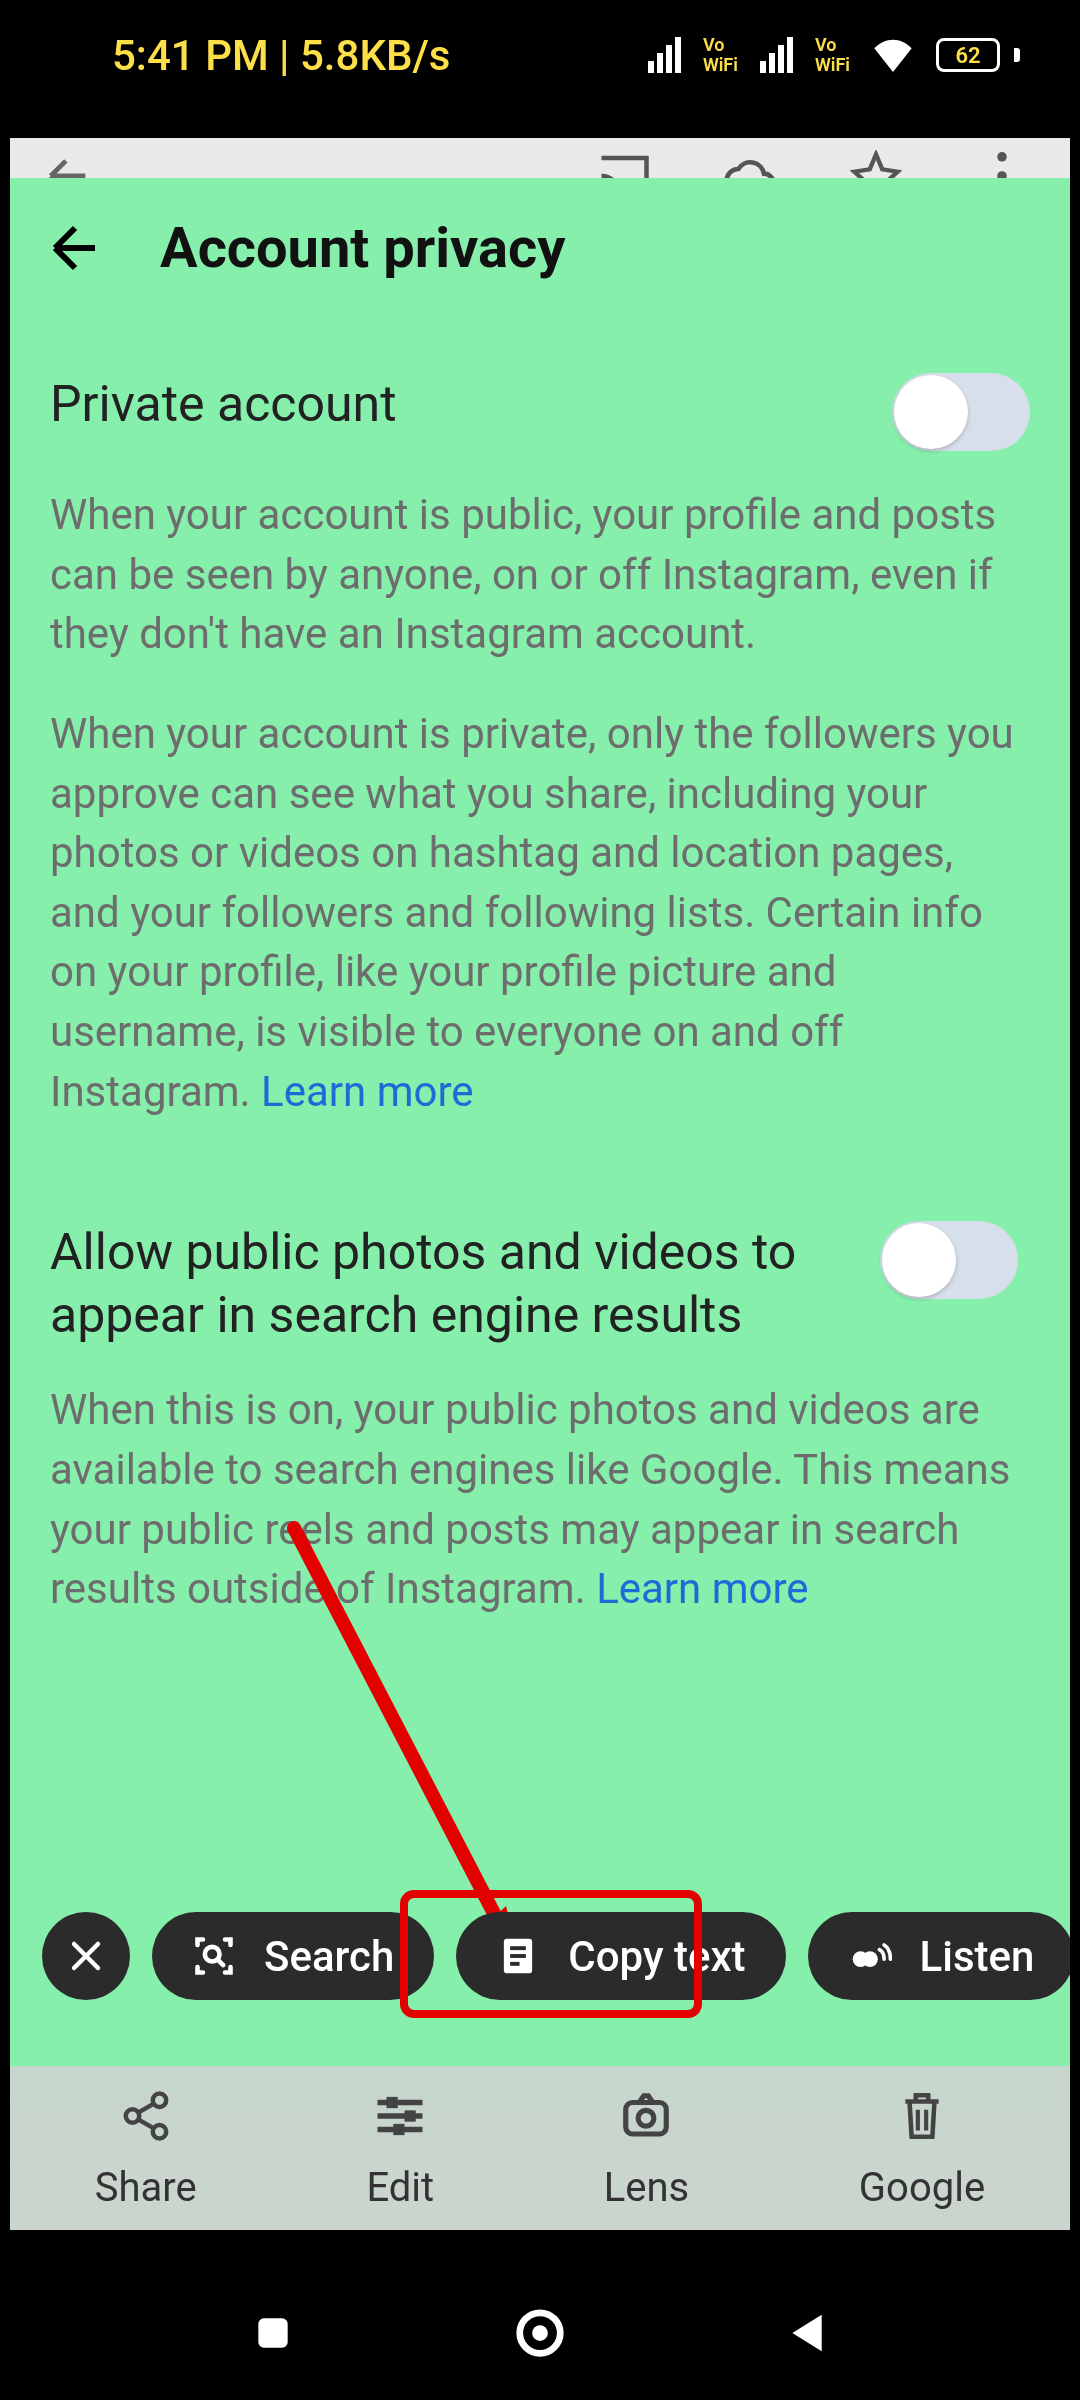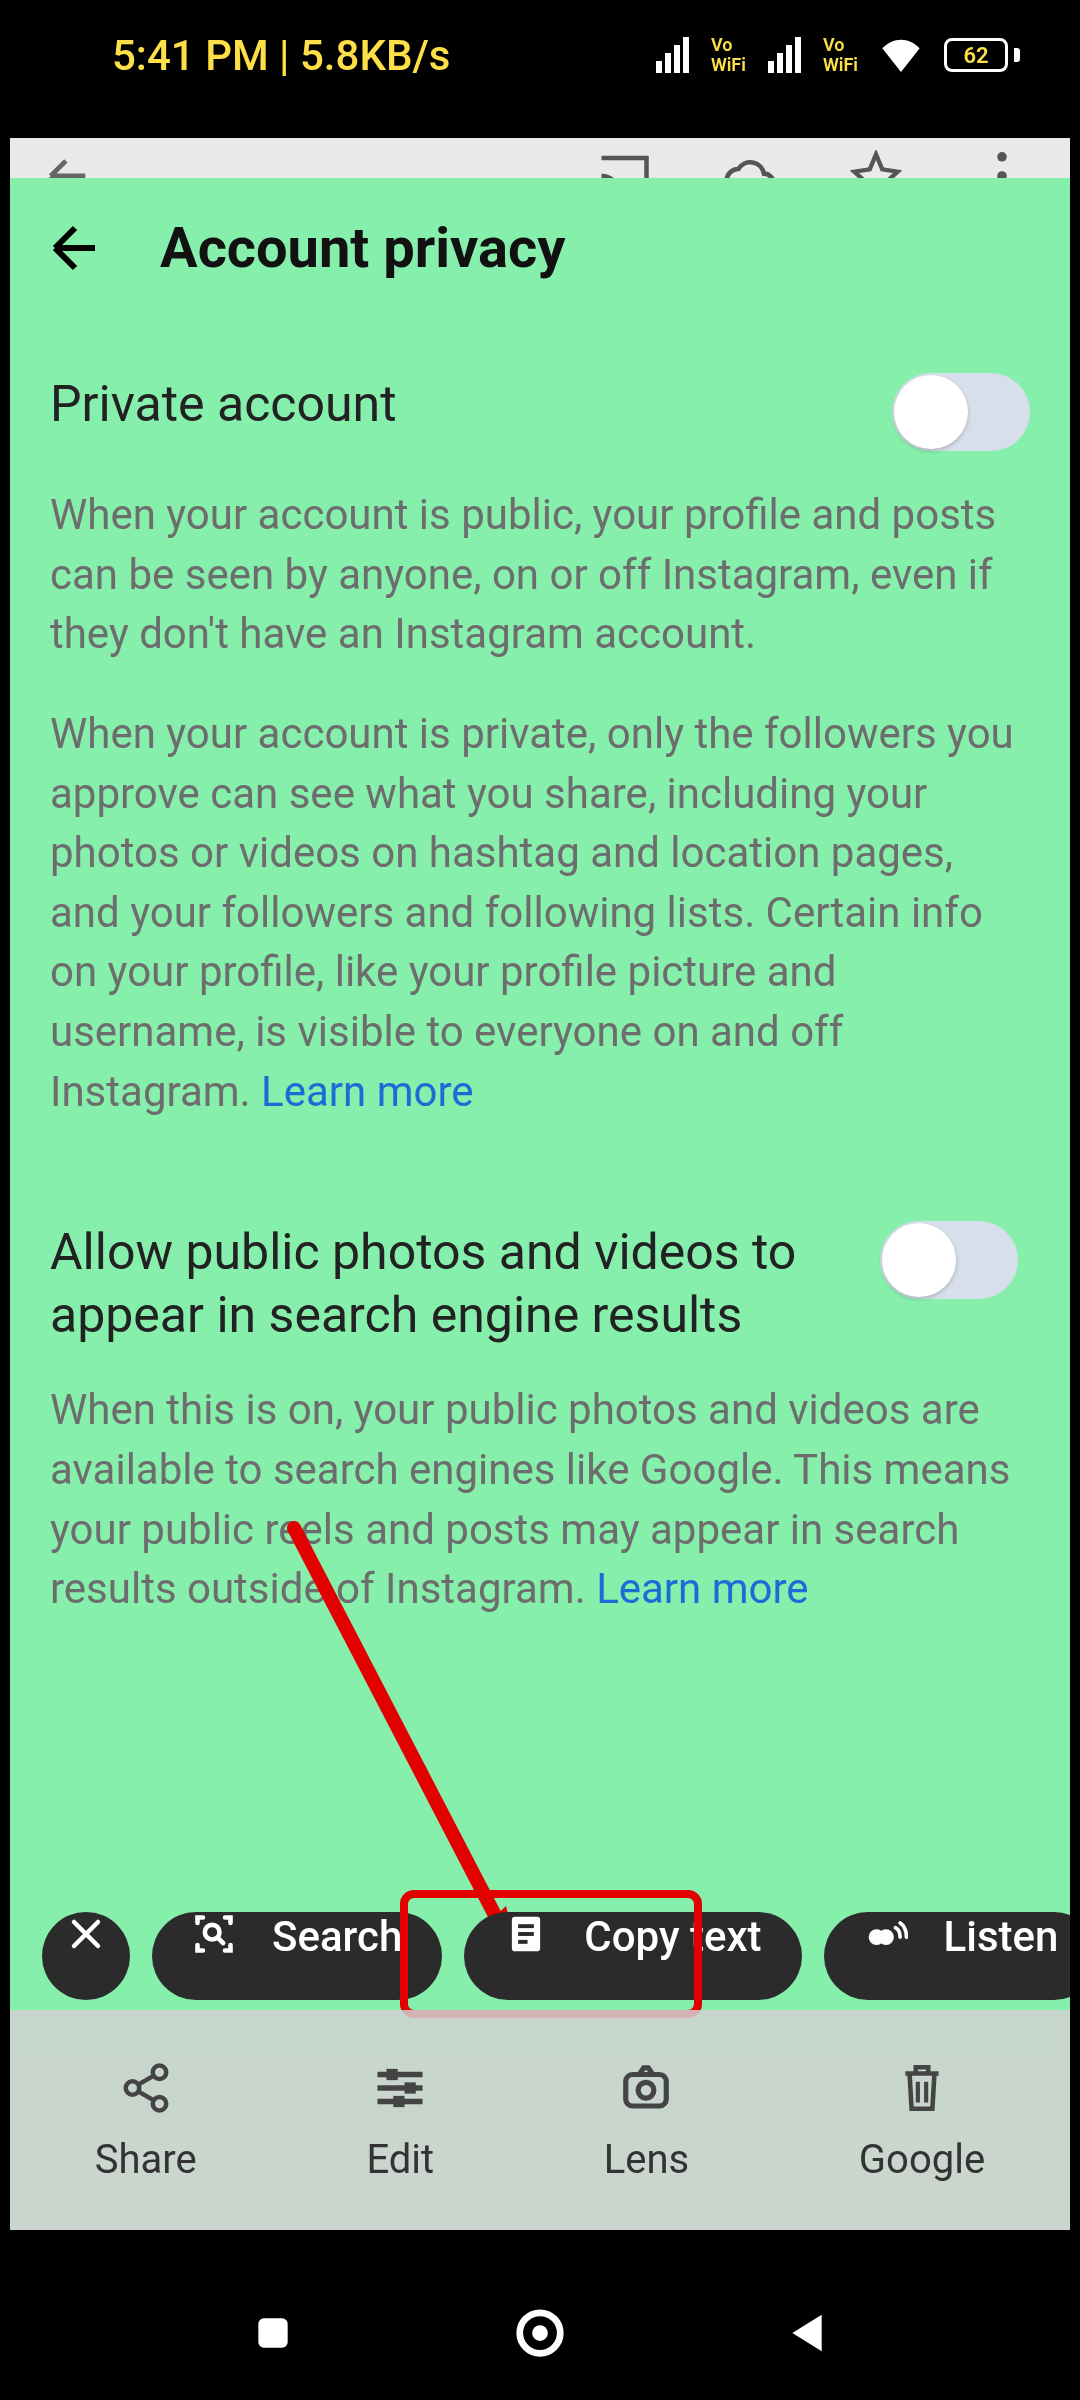--- a/index.html
+++ b/index.html
@@ -7,21 +7,21 @@
   .device { position:relative; width:1080px; height:2400px; background:#000; overflow:hidden; }
 
   
   .statusbar { position:absolute; top:0; left:0; right:0; height:110px; display:flex; align-items:center; justify-content:space-between; padding:0 60px 0 72px; color:#fde047; font-size:42px; font-weight:500;margin-left:40px; }
   .statusbar .right { display:flex; align-items:center; gap:22px; }
   .signal { display:inline-flex; align-items:flex-end; gap:3px; }
   .signal i { width:6px; background:#fff; display:block; }
   .signal i:nth-child(1){height:12px}.signal i:nth-child(2){height:20px}.signal i:nth-child(3){height:28px}.signal i:nth-child(4){height:36px}
   .vowifi { font-size:18px; line-height:20px; font-weight:600; text-align:left; }
   .wifi-icon svg, .batt svg { display:block; }
-  .batt { display:flex; align-items:center; gap:4px; }
+  .batt { display:flex; align-items:center; gap:12px; }
   .batt-box { width:64px; height:34px; border:3px solid #fff; border-radius:8px; position:relative; display:flex; align-items:center; justify-content:center; font-size:22px; font-weight:600; }
   .batt-tip { width:6px; height:14px; background:#fff; border-radius:0 3px 3px 0; margin-left:2px; }
 
   
   .viewport { position:absolute; top:138px; left:10px; right:10px; bottom:170px; background:#fff; overflow:hidden; }
 
   
   .chrome-bar { position:absolute; top:0; left:0; right:0; height:76px; background:linear-gradient(#e9e9e9,#eaeaea); display:flex; align-items:center; }
   .chrome-bar .cb-left { margin-left:30px; }
   .chrome-bar .cb-right { margin-left:auto; display:flex; align-items:center; gap:70px; margin-right:40px; }
@@ -37,31 +37,31 @@
   .row { display:flex; align-items:flex-start; gap:30px;margin-top:40px; }
   .row-title { font-size:50px; color:#222; font-weight:400; flex:1; line-height:1.25; }
   .toggle { width:138px; height:78px; border-radius:60px; background:#d7dfea; position:relative; flex-shrink:0; }
   .toggle .knob { width:74px; height:74px; border-radius:50%; background:#fff; position:absolute; top:2px; left:2px; box-shadow:0 2px 4px rgba(0,0,0,.2); }
   .desc { font-size:42px; color:#6d6d6d; line-height:1.42; margin-top:34px; }
   .desc + .desc { margin-top:40px; }
   .link { color:#1a6dd6; }
 
   
   .chips { position:absolute; left:32px; right:0; bottom:230px; display:flex; gap:22px; overflow:hidden; padding-right:0; }
-  .chip { background:#2b2b2b; color:#fff; border-radius:50px; height:88px; display:flex; gap:36px; padding:0 40px; font-size:42px; font-weight:500; flex-shrink:0; }
+  .chip { background:#2b2b2b; color:#fff; border-radius:50px; height:88px; display:flex; align-items:center; gap:28px; padding:0 40px; font-size:42px; font-weight:500; flex-shrink:0; }
   .chip.close { width:88px; padding:0; justify-content:center; }
   .chip-icon { width:44px; height:44px; display:flex; align-items:center; justify-content:center; }
 
   .chip-highlight { position:absolute; border:8px solid #e30000; border-radius:14px; pointer-events:none; }
 
   
   .arrow-overlay { position:absolute; pointer-events:none; }
 
   
-  .gallery-bar { position:absolute; left:0; right:0; bottom:0; height:220px; background:linear-gradient(rgba(210,210,210,.85),rgba(210,210,210,.9)); display:flex; align-items:center; justify-content:space-around; padding-bottom:4px; }
+  .gallery-bar { position:absolute; left:0; right:0; bottom:0; height:164px; background:linear-gradient(rgba(210,210,210,.85),rgba(210,210,210,.9)); display:flex; align-items:center; justify-content:space-around; padding-bottom:4px; }
   .gal-item { display:flex; flex-direction:column; align-items:center; gap:14px; color:#333; }
   .gal-icon { width:56px; height:56px; display:flex; align-items:center; justify-content:center; color:#444; }
   .gal-label { font-size:40px; font-weight:400; color:#333; position:relative; top:6px; }
 
   
   .navbar { position:absolute; bottom:0; left:0; right:0; height:135px; display:flex; align-items:center; justify-content:space-around; padding:0 140px; }
   .nav-btn { width:70px; height:70px; display:flex; align-items:center; justify-content:center; color:#fff; }
 </style>
 </head>
 <body>

